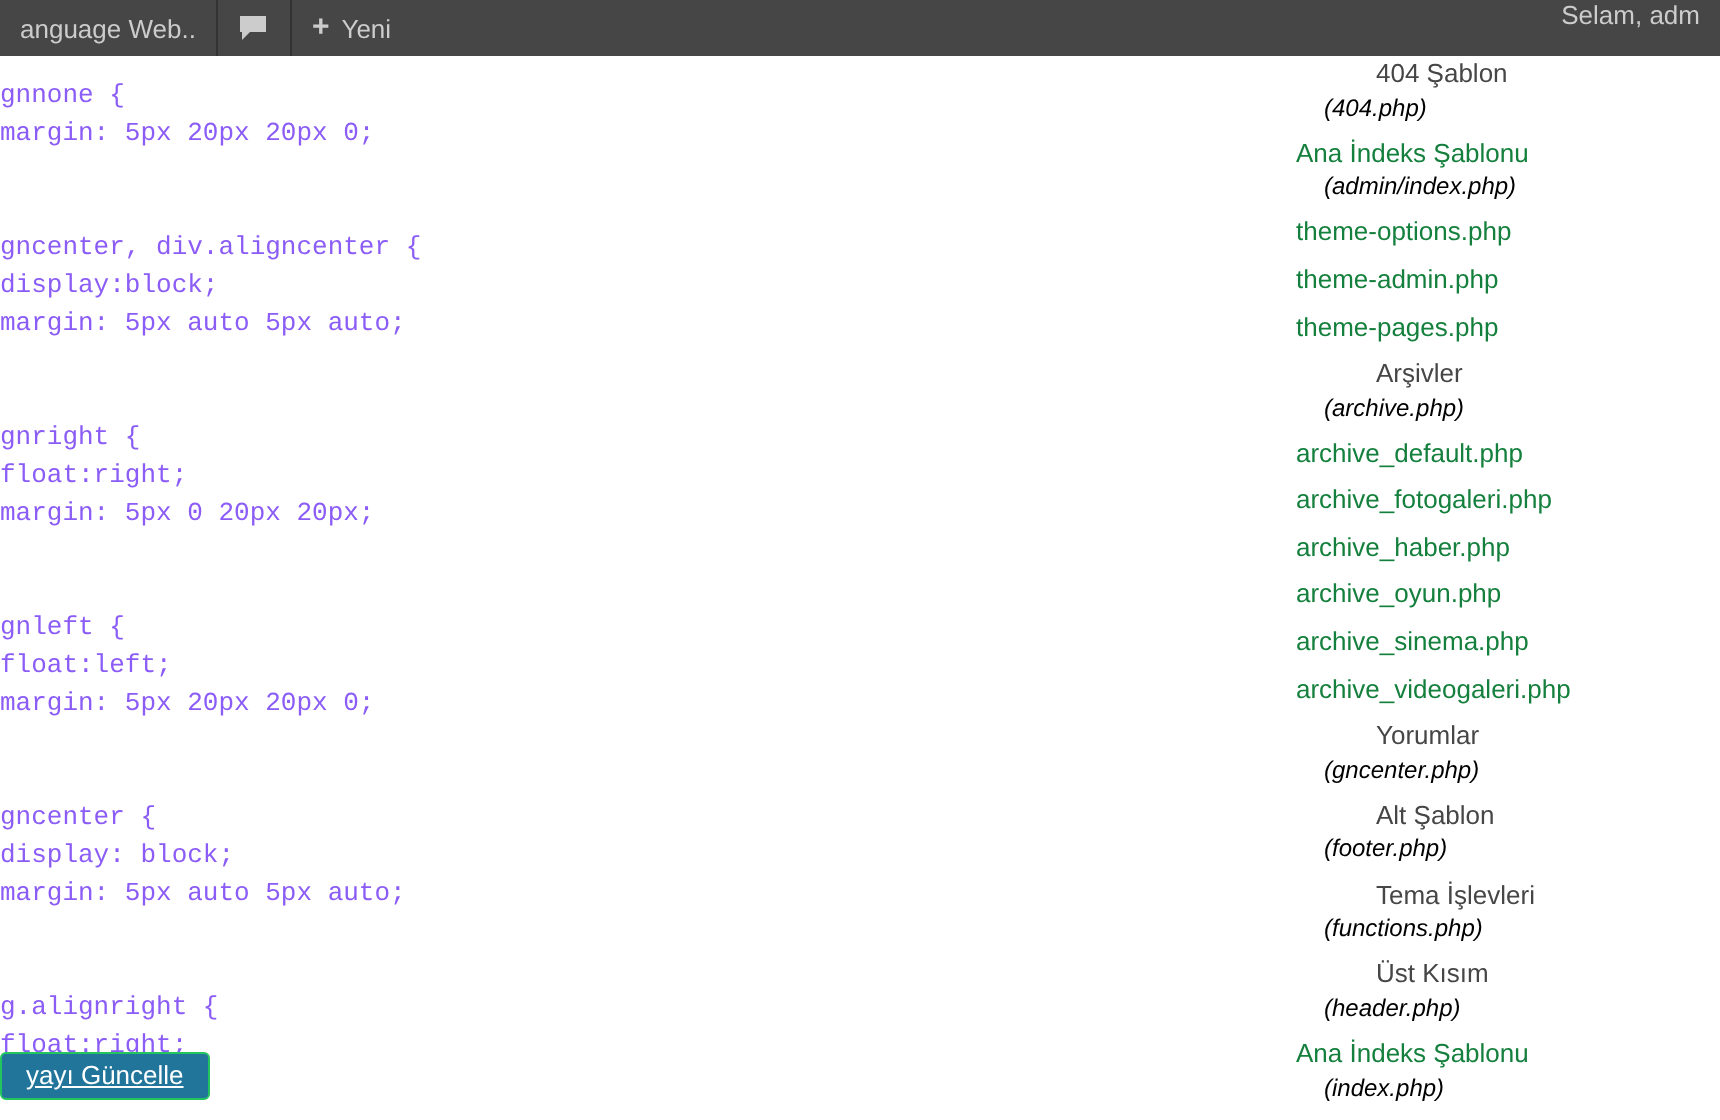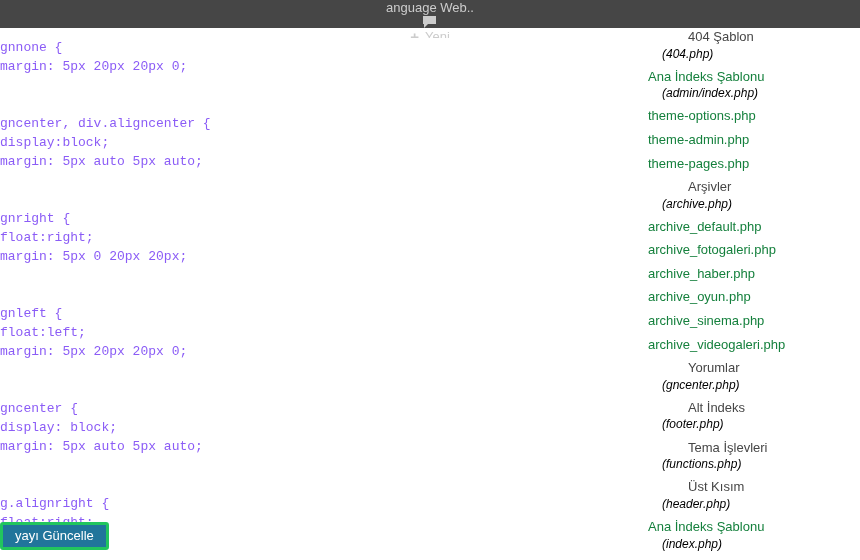--- a/index.html
+++ b/index.html
@@ -18,21 +18,20 @@
   .adminbar {
     display: flex;
     align-items: center;
     height: 28px;
     background: #464646;
     color: #ccc;
     font-size: 13px;
     padding: 0 0 0 0;
     width: 100%;
     box-sizing: border-box;
-    flex-direction: column;
   }
   .adminbar .ab-item {
     display: flex;
     align-items: center;
     gap: 6px;
     padding: 0 10px;
     height: 100%;
     cursor: pointer;
     white-space: nowrap;
   }
@@ -76,26 +75,27 @@
     resize: none;
     outline: none;
     overflow-y: scroll;
     background: #fff;
   }
   .update-btn {
     position: absolute;
     left: 0;
     bottom: 10px;
     background: #21759b;
-    border: 3px solid #22c55e;
+    border: 1px solid #22c55e;
     color: #fff;
     font-size: 13px;
     padding: 3px 12px 4px 12px;
     border-radius: 3px;
     cursor: pointer;
+    text-decoration: underline;
   }
 
   
   .sidebar {
     width: 218px;
     padding: 0 10px 10px 6px;
     box-sizing: border-box;
     overflow-y: auto;
     line-height: 1.35;
   }
@@ -190,21 +190,21 @@
       <div class="sb-link sb-heading">Arşivler</div>
       <div class="sb-sub">(archive.php)</div>
       <a class="sb-link">archive_default.php</a>
       <a class="sb-link">archive_fotogaleri.php</a>
       <a class="sb-link">archive_haber.php</a>
       <a class="sb-link">archive_oyun.php</a>
       <a class="sb-link">archive_sinema.php</a>
       <a class="sb-link">archive_videogaleri.php</a>
       <div class="sb-link sb-heading">Yorumlar</div>
       <div class="sb-sub">(gncenter.php)</div>
-      <div class="sb-link sb-heading">Alt İndeks</div>
+      <div class="sb-link sb-heading">Alt Şablon</div>
       <div class="sb-sub">(footer.php)</div>
       <div class="sb-link sb-heading">Tema İşlevleri</div>
       <div class="sb-sub">(functions.php)</div>
       <div class="sb-link sb-heading">Üst Kısım</div>
       <div class="sb-sub">(header.php)</div>
       <a class="sb-link">Ana İndeks Şablonu</a>
       <div class="sb-sub">(index.php)</div>
       <div class="sb-link sb-heading">Sayfa Şablonu</div>
     </div>
 

